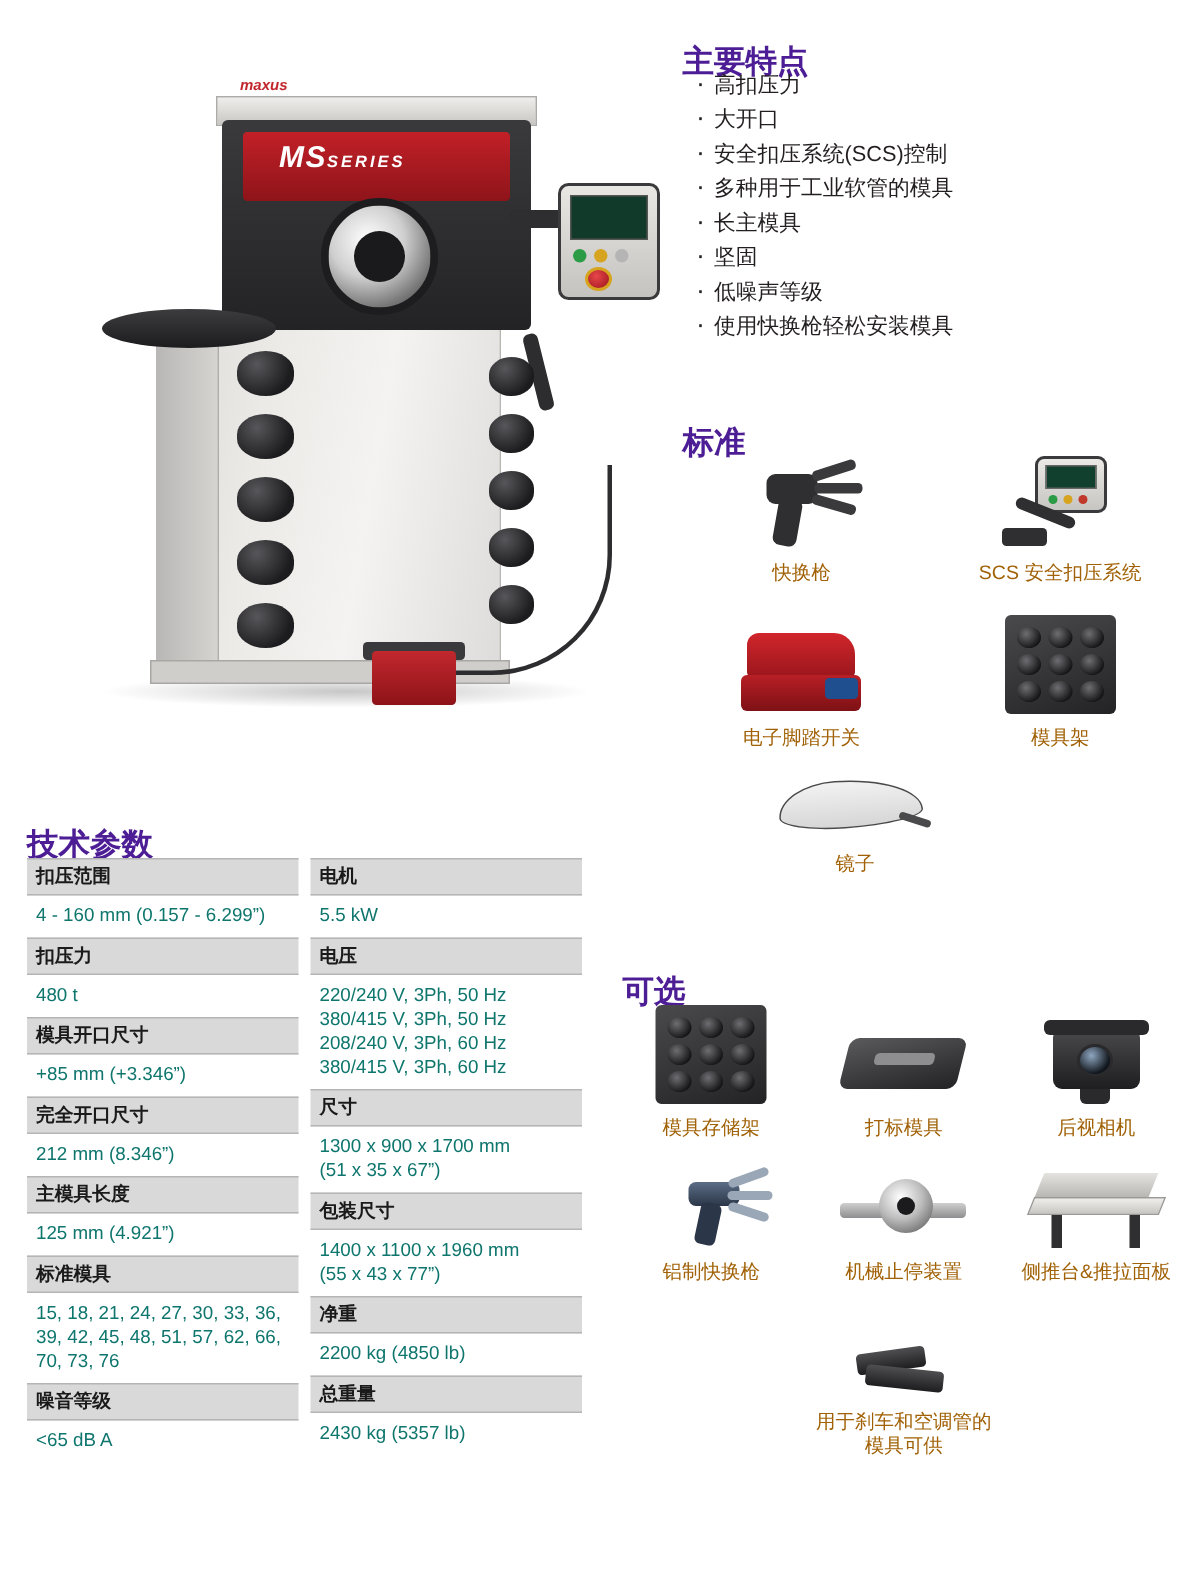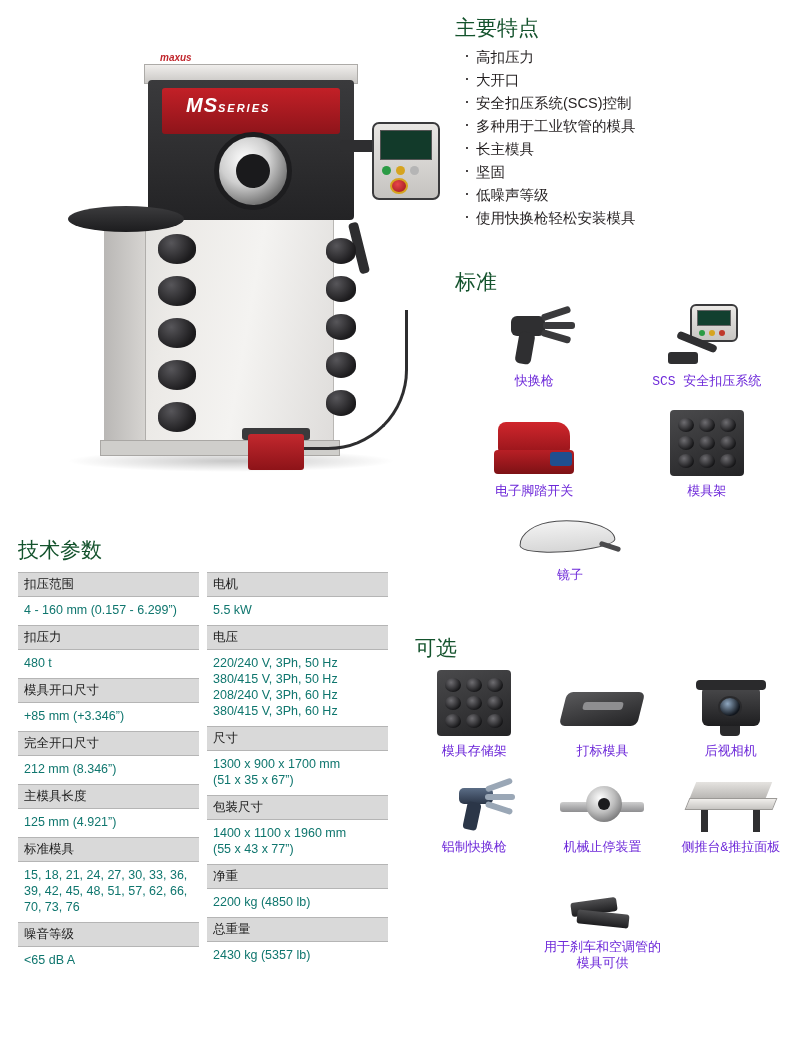--- a/index.html
+++ b/index.html
@@ -184,22 +184,23 @@
     left: 318px; top: 212px;
     width: 10px; height: 52px;
     background: #2d2d2f;
     border-radius: 4px;
     transform: rotate(-14deg);
   }
 
   
   .h-main {
     font-size: 21px;
-    font-weight: normal;
-    color: #14532d;
+    font-weight: bold;
+    color: #4c1d95;
+    margin-top: 13px;
   }
 
   
   #features-title { position: absolute; left: 455px; top: 14px; }
   #features-list {
     position: absolute; left: 462px; top: 46px; width: 330px;
     list-style: none; margin: 0; padding: 0;
     font-size: 14.5px; line-height: 23px; color: #231f20;
   }
   #features-list li { position: relative; padding-left: 14px; }
@@ -217,24 +218,23 @@
   #optional-title { position: absolute; left: 415px; top: 634px; }
   #optional-grid {
     position: absolute; left: 410px; top: 668px;
     width: 385px;
   }
 
   .icon-row { display: flex; justify-content: space-around; align-items: flex-end; }
   .icon-cell { text-align: center; }
   .icon-cap {
     font-size: 13px;
-    color: #6d28d9;
+    color: #a16207;
     margin-top: 4px;
     line-height: 16px;
-    font-family: Liberation Mono, monospace;
   }
   .ico { margin: 0 auto; position: relative; }
 
   
   .ico-gun { width: 86px; height: 64px; }
   .ico-gun .body {
     position: absolute; left: 20px; top: 10px; width: 34px; height: 20px;
     background: #2f2f31; border-radius: 6px;
   }
   .ico-gun .grip {
@@ -427,21 +427,21 @@
     width: 370px;
     display: flex;
     gap: 8px;
     font-size: 12.5px;
   }
   .spec-col { width: 181px; }
   .spec-head {
     background: #d9d9d9;
     border-top: 1px solid #b5b5b5;
     border-bottom: 1px solid #b5b5b5;
-    font-weight: normal;
+    font-weight: bold;
     padding: 3px 6px;
     color: #1a1a1a;
     font-size: 12.5px;
   }
   .spec-val {
     padding: 5px 6px 7px 6px;
     line-height: 16px;
     color: #0f766e;
   }
 </style>

